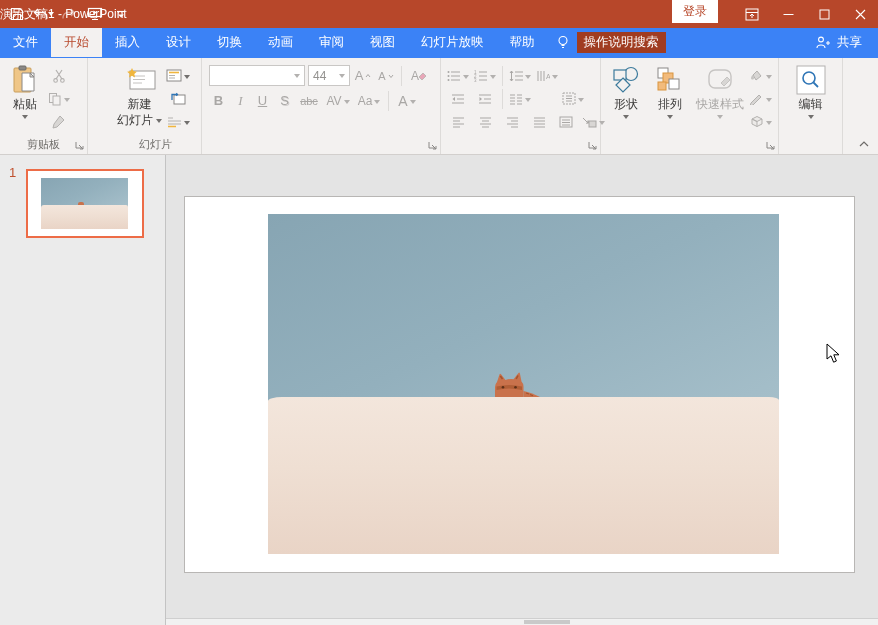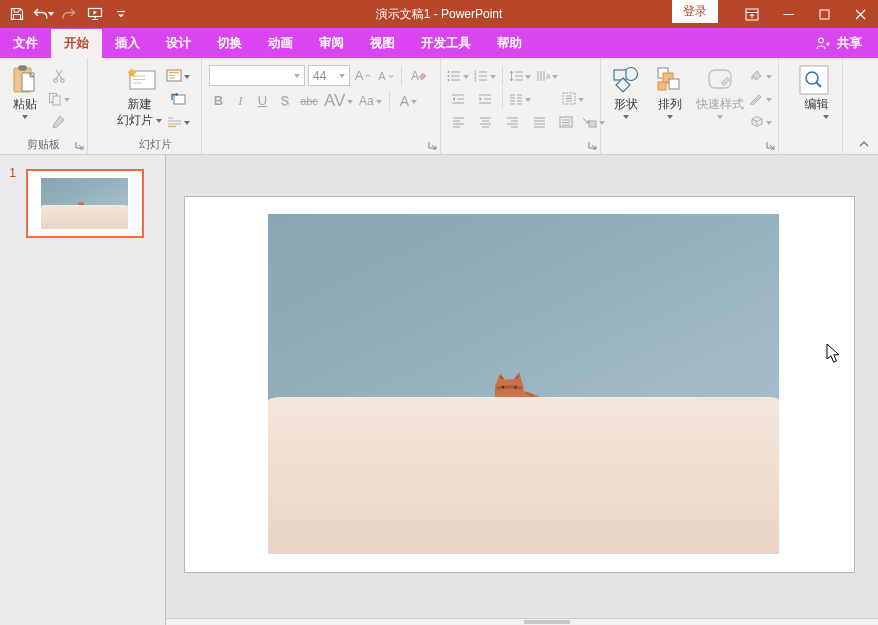--- a/index.html
+++ b/index.html
@@ -6,27 +6,27 @@
   html,body { width:878px; height:625px; overflow:hidden; }
   body { font-family:"Liberation Sans","DejaVu Sans",sans-serif; background:#e4e4e4; }
   .app { position:relative; width:878px; height:625px; }
 
   
   .titlebar { position:absolute; top:0; left:0; right:0; height:28px; background:#B7472A; display:flex; align-items:center; color:#fff; }
   .qat { display:flex; align-items:center; gap:4px; padding-left:6px; }
   .qbtn { width:22px; height:22px; display:flex; align-items:center; justify-content:center; }
   .qbtn.dim { opacity:.45; }
   .dda { width:0; height:0; border-left:3px solid transparent; border-right:3px solid transparent; border-top:4px solid #fff; }
-  .title { position:absolute; left:0; right:0; text-align:center; font-size:12px; pointer-events:none; }
+  .title { position:absolute; left:0; right:0; text-align:left; font-size:12px; pointer-events:none; }
   .win-controls { margin-left:auto; display:flex; align-items:flex-start; height:28px; z-index:2; }
   .signin { background:#fff; color:#B7472A; font-size:12px; padding:3px 11px; margin-right:16px; cursor:default; }
   .wc { width:36px; height:28px; display:flex; align-items:center; justify-content:center; }
 
   
-  .tabbar { position:absolute; top:28px; left:0; right:0; height:30px; background:#d946ef; display:flex; align-items:flex-end; color:#fff; font-size:12.5px;font-weight:bold; }
+  .tabbar { position:absolute; top:28px; left:0; right:0; height:30px; background:#3b82f6; display:flex; color:#fff; font-size:12.5px; }
   .tab { padding:0 13px; height:29px; line-height:29px; white-space:nowrap; }
   .tab.active { background:#f3f1f0; color:#B7472A; }
   .tellme { display:flex; align-items:center; gap:7px; margin-left:8px; height:29px; }
   .tellme-box { background:#A03C21; padding:4px 7px; font-size:12.5px; line-height:1; }
   .share { margin-left:auto; display:flex; align-items:center; gap:6px; padding-right:16px; height:29px; }
 
   
   .ribbon { position:absolute; top:58px; left:0; right:0; height:97px; background:#f3f1f0; border-bottom:1px solid #d2cfcd; display:flex; }
   .rgroup { position:relative; border-right:1px solid #dddbd9; padding:3px 3px 18px 3px; display:flex; align-items:flex-start; }
   .glabel { position:absolute; bottom:2px; left:0; right:0; text-align:center; font-size:11px; color:#6e6c69; white-space:nowrap; }
@@ -137,22 +137,29 @@
 
   <div class="tabbar">
     <div class="tab">文件</div>
     <div class="tab active">开始</div>
     <div class="tab">插入</div>
     <div class="tab">设计</div>
     <div class="tab">切换</div>
     <div class="tab">动画</div>
     <div class="tab">审阅</div>
     <div class="tab">视图</div>
-    <div class="tab">开发工具</div>
+    <div class="tab">幻灯片放映</div>
     <div class="tab">帮助</div>
+    <div class="tellme">
+      <svg width="14" height="15" viewBox="0 0 14 15">
+          <circle cx="7" cy="5.5" r="4" fill="none" stroke="#fff" stroke-width="1.1"></circle>
+          <path d="M5.5,10.5 h3 M6,12.5 h2" stroke="#fff" stroke-width="1.1"></path>
+        </svg>
+      <span class="tellme-box">操作说明搜索</span>
+    </div>
     <div class="share">
       <svg width="15" height="13" viewBox="0 0 15 13">
           <circle cx="5" cy="3.5" r="2.4" fill="none" stroke="#fff" stroke-width="1.1"></circle>
           <path d="M1,12 c0,-4 8,-4 8,0" fill="none" stroke="#fff" stroke-width="1.1"></path>
           <path d="M12,5 v4 M10,7 h4" stroke="#fff" stroke-width="1.1"></path>
         </svg>
       <span>共享</span>
     </div>
   </div>
 
@@ -284,21 +291,21 @@
           <div class="sb" style="min-width:19px;">
               <span class="glyph u">U</span>
             </div>
           <div class="sb" style="min-width:19px;">
               <span class="glyph" style="text-shadow:1px 1px 0 #d0cecd;">S</span>
             </div>
           <div class="sb" style="min-width:24px;">
               <span class="glyph st">abc</span>
             </div>
           <div class="sb" style="min-width:28px;">
-              <span class="glyph" style="font-size:17px;letter-spacing:0;">AV</span>
+              <span class="glyph" style="font-size:12px;letter-spacing:0;">AV</span>
               <span class="ddg dis"></span>
             </div>
           <div class="sb" style="min-width:28px;">
               <span class="glyph" style="font-size:12px;">Aa</span>
               <span class="ddg dis"></span>
             </div>
           <div class="vdiv"></div>
           <div class="sb" style="min-width:26px;">
               <span class="glyph" style="font-size:14px;">A</span>
               <span class="ddg dis"></span>
@@ -480,21 +487,21 @@
       </div>
       <div class="launcher">
         <svg width="9" height="9" viewBox="0 0 9 9">
             <path d="M1,1 v6 h6" fill="none" stroke="#8a8886"></path>
             <path d="M4,4 l4,4 M8,5 v3 h-3" fill="none" stroke="#8a8886"></path>
           </svg>
       </div>
     </div>
 
     <div class="rgroup" style="width:64px; border-right:1px solid #dddbd9;">
-      <div class="bigbtn" style="margin:0 auto;align-items:flex-end;">
+      <div class="bigbtn" style="margin:0 auto;">
         <div class="bicon">
           <svg width="30" height="30" viewBox="0 0 30 30">
               <rect x="1" y="1" width="28" height="28" fill="#fff" stroke="#b3b1af"></rect>
               <circle cx="13" cy="13" r="6" fill="none" stroke="#2E75B6" stroke-width="1.6"></circle>
               <path d="M17.5,17.5 L22,22" stroke="#2E75B6" stroke-width="1.8"></path>
             </svg>
         </div>
         <span class="blabel">编辑</span>
         <span class="ddg"></span>
       </div>

